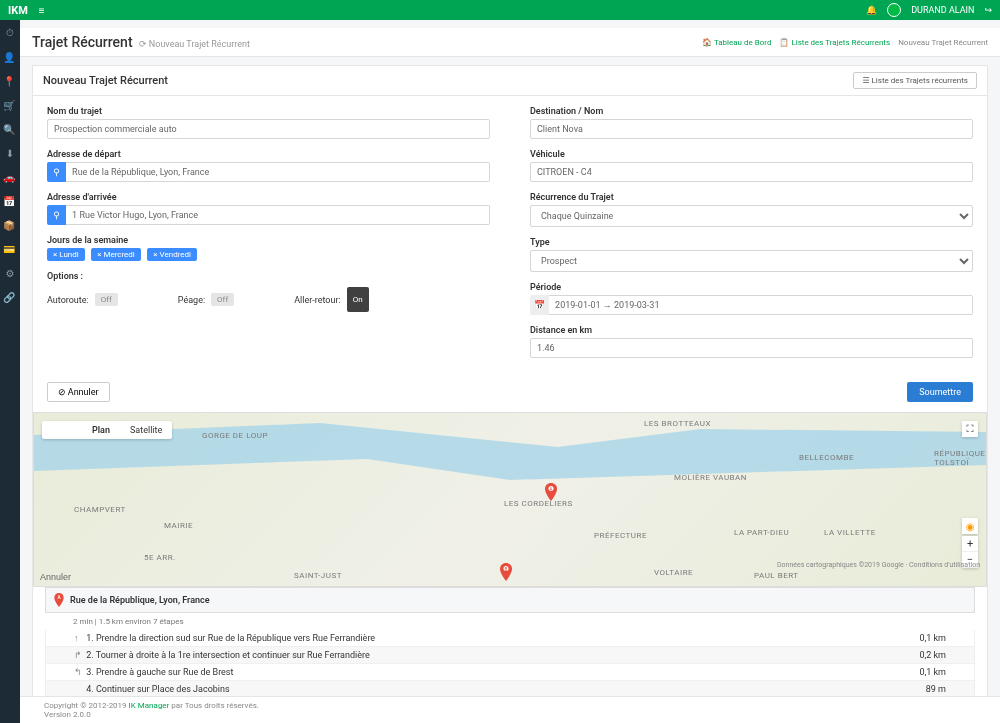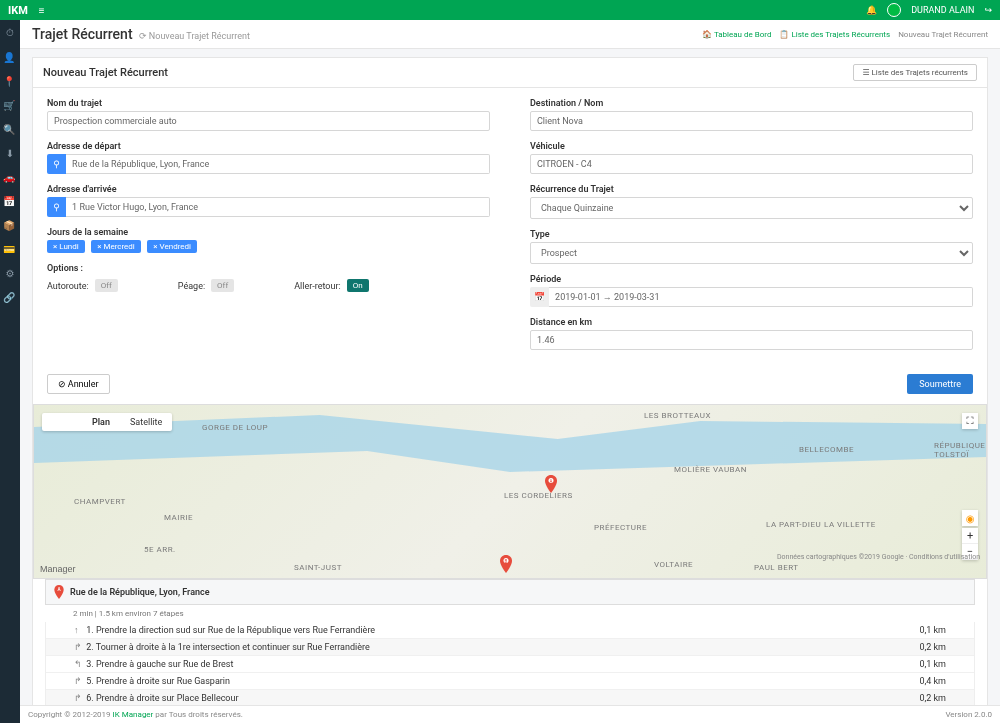--- a/index.html
+++ b/index.html
@@ -6,21 +6,21 @@
 body { background: #f5f6f8; font-size: 10px; color: #333; }
 .topbar { background: #00a553; height: 20px; display: flex; align-items: center; padding: 0 8px; color: #fff; justify-content: space-between; }
 .topbar-left { display: flex; align-items: center; gap: 11px; }
 .topbar-logo { font-weight: bold; font-size: 11px; }
 .topbar-right { display: flex; align-items: center; gap: 10px; font-size: 9px; }
 .avatar { width: 14px; height: 14px; border-radius: 50%; background: #0b4; display: inline-block; border: 1px solid #fff; }
 .layout { display: flex; height: calc(100vh - 20px); }
 .sidebar { width: 20px; background: #1c2b36; display: flex; flex-direction: column; align-items: center; padding-top: 6px; gap: 10px; }
 .sidebar-icon { width: 14px; height: 14px; color: #8a9aa7; font-size: 10px; display: flex; align-items: center; justify-content: center; }
 .sidebar-icon.active { color: #00a553; }
-.main { flex: 1; overflow-y: auto; padding-bottom: 30px; }
+.main { flex: 1; overflow-y: auto; padding-bottom: 30px; margin-top: 8px; }
 .page-header { background: #fff; padding: 6px 12px; display: flex; justify-content: space-between; align-items: center; border-bottom: 1px solid #e5e5e5; }
 .page-title { font-size: 14px; font-weight: 500; color: #333; }
 .page-subtitle { font-size: 9px; color: #999; margin-left: 4px; }
 .breadcrumbs { font-size: 8px; color: #888; display: flex; gap: 8px; }
 .breadcrumbs span { color: #00a553; cursor: pointer; }
 .breadcrumbs .current { color: #888; }
 .panel { background: #fff; margin: 8px 12px; border: 1px solid #e5e5e5; }
 .panel-header { padding: 6px 10px; border-bottom: 1px solid #e5e5e5; display: flex; justify-content: space-between; align-items: center; }
 .panel-title { font-size: 11px; font-weight: 500; }
 .btn-outline { border: 1px solid #ccc; background: #fff; padding: 3px 8px; font-size: 8px; border-radius: 2px; cursor: pointer; color: #555; }
@@ -31,21 +31,21 @@
 .form-label { font-size: 9px; font-weight: 600; color: #333; display: block; margin-bottom: 3px; }
 .form-input, .form-select { width: 100%; border: 1px solid #d6d6d6; padding: 4px 6px; font-size: 9px; border-radius: 2px; background: #fff; color: #666; }
 .input-group { display: flex; }
 .input-addon { background: #3b8cff; color: #fff; width: 20px; display: flex; align-items: center; justify-content: center; font-size: 9px; border-radius: 2px 0 0 2px; }
 .input-addon.grey { background: #eee; color: #888; }
 .input-group .form-input { border-radius: 0 2px 2px 0; border-left: none; }
 .tag { background: #3b8cff; color: #fff; padding: 2px 6px; font-size: 8px; border-radius: 2px; margin-right: 4px; display: inline-block; }
 .options-row { display: flex; gap: 60px; align-items: center; margin-top: 6px; }
 .opt { display: flex; align-items: center; gap: 6px; font-size: 9px; }
 .toggle-off { background: #e5e5e5; color: #888; padding: 2px 6px; border-radius: 2px; font-size: 8px; }
-.toggle-on { background: #0f766e; color: #fff; padding: 2px 6px; border-radius: 2px; font-size: 8px; }
+.toggle-on { background: #404040; color: #fff; padding: 8px 6px; border-radius: 2px; font-size: 8px; }
 .actions-row { display: flex; justify-content: space-between; margin-top: 14px; }
 .btn-cancel { border: 1px solid #ccc; background: #fff; padding: 4px 10px; font-size: 9px; border-radius: 2px; cursor: pointer; }
 .btn-submit { background: #2b7cd3; color: #fff; border: none; padding: 4px 12px; font-size: 9px; border-radius: 2px; cursor: pointer; }
 .map-controls { position: absolute; top: 8px; left: 8px; background: #fff; border-radius: 2px; display: flex; font-size: 9px; box-shadow: 0 1px 3px rgba(0,0,0,0.2); padding-left: 40px; }
 .map-controls div { padding: 4px 10px; cursor: pointer; }
 .map-controls .active { font-weight: 600; }
 .map-container { position: relative; height: 175px; background: linear-gradient(135deg, #e8ecd8 0%, #f0f0e8 50%, #e8ecd8 100%); border: 1px solid #ddd; }
 .map-river { position: absolute; top: 10px; left: 0; right: 0; height: 60px; background: #a8d5e8; clip-path: polygon(0 20%, 30% 0%, 55% 40%, 70% 10%, 100% 15%, 100% 70%, 70% 85%, 50% 95%, 35% 60%, 0 80%); opacity: 0.8;}
 .map-pin { position: absolute; width: 14px; height: 18px; }
 .map-pin.a { top: 70px; left: 510px; }
@@ -58,21 +58,21 @@
 .map-labels { position: absolute; inset: 0; pointer-events: none; }
 .map-label { position: absolute; font-size: 8px; color: #7a7a7a; text-transform: uppercase; letter-spacing: 0.5px; }
 .route-panel { margin: 0 12px 8px; }
 .route-header { background: #f6f7f8; border: 1px solid #ddd; padding: 5px 8px; display: flex; align-items: center; gap: 6px; font-size: 9px; font-weight: 600; }
 .pin-small { width: 10px; height: 14px; }
 .route-summary { font-size: 8px; color: #777; padding: 4px 28px; }
 .route-steps { border: 1px solid #eee; border-top: none; }
 .route-step { display: flex; justify-content: space-between; padding: 3px 28px; font-size: 9px; border-bottom: 1px solid #f0f0f0; }
 .route-step.alt { background: #f7f7f7; }
 .route-step .step-icon { width: 10px; display: inline-block; color: #888; }
-.footer { position: fixed; bottom: 0; left: 20px; right: 0; background: #fff; border-top: 1px solid #e5e5e5; padding: 4px 8px; display: flex; justify-content: space-between; font-size: 8px; color: #888; }
+.footer { position: fixed; bottom: 0; left: 20px; right: 0; background: #fff; border-top: 1px solid #e5e5e5; padding: 4px 24px; display: flex; justify-content: space-between; font-size: 8px; color: #888; flex-direction: column; }
 .footer a { color: #00a553; }
 </style>
 </head>
 <body>
 
 <div class="topbar">
   <div class="topbar-left">
     <span class="topbar-logo">IKM</span>
     <span>≡</span>
   </div>
@@ -204,21 +204,21 @@
       <div class="map-container">
         <div class="map-river"></div>
         <div class="map-labels">
           <span class="map-label" style="top:92px;left:40px">CHAMPVERT</span>
           <span class="map-label" style="top:108px;left:130px">MAIRIE</span>
           <span class="map-label" style="top:140px;left:110px">5E ARR.</span>
           <span class="map-label" style="top:18px;left:168px">GORGE DE LOUP</span>
           <span class="map-label" style="top:158px;left:260px">SAINT-JUST</span>
           <span class="map-label" style="top:86px;left:470px">LES CORDELIERS</span>
           <span class="map-label" style="top:118px;left:560px">PRÉFECTURE</span>
-          <span class="map-label" style="top:115px;left:732px">LA PART-DIEU</span>
+          <span class="map-label" style="top:115px;left:700px">LA PART-DIEU</span>
           <span class="map-label" style="top:115px;left:790px">LA VILLETTE</span>
           <span class="map-label" style="top:60px;left:640px">MOLIÈRE VAUBAN</span>
           <span class="map-label" style="top:155px;left:620px">VOLTAIRE</span>
           <span class="map-label" style="top:40px;left:765px">BELLECOMBE</span>
           <span class="map-label" style="top:6px;left:610px">LES BROTTEAUX</span>
           <span class="map-label" style="top:36px;left:900px">RÉPUBLIQUE TOLSTOÏ</span>
           <span class="map-label" style="top:158px;left:720px">PAUL BERT</span>
         </div>
         <div class="map-controls">
           <div class="active">Plan</div>
@@ -233,21 +233,21 @@
               <path fill="#e74c3c" d="M12 0C5 0 0 5 0 12c0 9 12 24 12 24s12-15 12-24C24 5 19 0 12 0z"></path>
               <circle cx="12" cy="11" r="5" fill="#fff"></circle>
               <text x="12" y="15" text-anchor="middle" font-size="9" fill="#e74c3c">B</text>
             </svg></div>
         <div style="position:absolute;top:8px;right:8px;width:16px;height:16px;background:#fff;display:flex;align-items:center;justify-content:center;box-shadow:0 1px 3px rgba(0,0,0,0.2)">⛶</div>
         <div style="position:absolute;bottom:52px;right:8px;width:16px;height:16px;background:#fff;display:flex;align-items:center;justify-content:center;box-shadow:0 1px 3px rgba(0,0,0,0.2);color:#f90">◉</div>
         <div class="map-zoom">
           <div>+</div>
           <div>−</div>
         </div>
-        <div class="map-google">Manager</div>
+        <div class="map-google">Annuler</div>
         <div class="map-attr">Données cartographiques ©2019 Google · Conditions d'utilisation</div>
       </div>
 
       <div class="route-panel">
         <div class="route-header">
           <svg class="pin-small" viewBox="0 0 24 36">
               <path fill="#e74c3c" d="M12 0C5 0 0 5 0 12c0 9 12 24 12 24s12-15 12-24C24 5 19 0 12 0z"></path>
               <text x="12" y="16" text-anchor="middle" font-size="12" fill="#fff">A</text>
             </svg>
           <span>Rue de la République, Lyon, France</span>
@@ -259,20 +259,24 @@
               <span>0,1 km</span>
             </div>
             <div class="route-step alt">
               <span><span class="step-icon">↱</span> 2. Tourner à droite à la 1re intersection et continuer sur Rue Ferrandière</span>
               <span>0,2 km</span>
             </div>
             <div class="route-step">
               <span><span class="step-icon">↰</span> 3. Prendre à gauche sur Rue de Brest</span>
               <span>0,1 km</span>
             </div>
+            <div class="route-step alt">
+              <span><span class="step-icon"></span> 4. Continuer sur Place des Jacobins</span>
+              <span>89 m</span>
+            </div>
             <div class="route-step">
               <span><span class="step-icon">↱</span> 5. Prendre à droite sur Rue Gasparin</span>
               <span>0,4 km</span>
             </div>
             <div class="route-step alt">
               <span><span class="step-icon">↱</span> 6. Prendre à droite sur Place Bellecour</span>
               <span>0,2 km</span>
             </div>
           </div>
 

